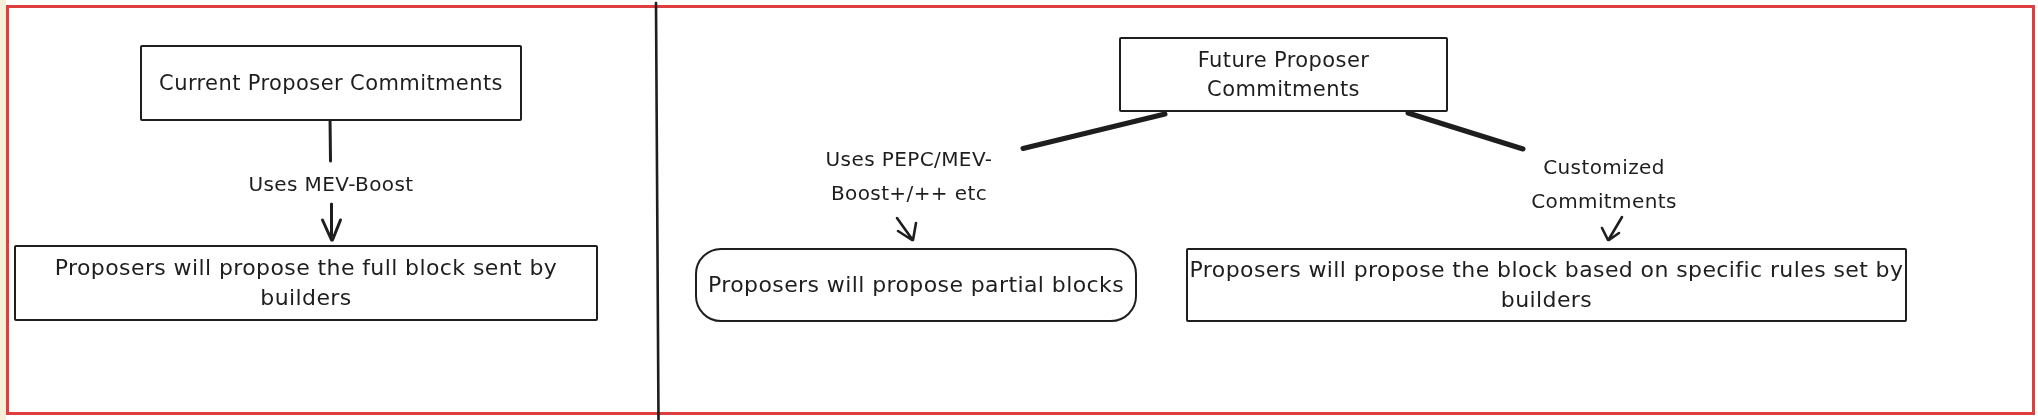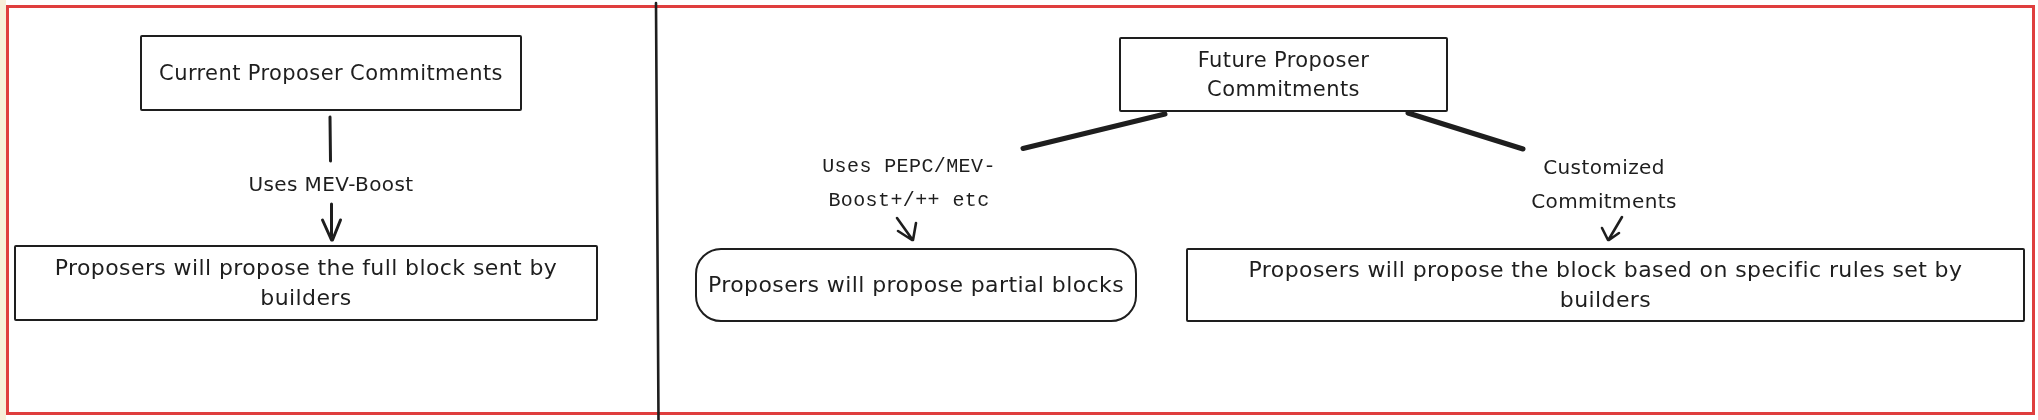--- a/index.html
+++ b/index.html
@@ -63,27 +63,27 @@
     position: absolute;
     transform: translateX(-50%);
     text-align: center;
     letter-spacing: 0.4px;
     font-size: 20px;
     white-space: pre-line;
     line-height: 34px;
     background: transparent;
   }
   
-  .box-current-title  { left: 140px;  top: 35px;  width: 382px; height: 76px; }
+  .box-current-title  { left: 140px;  top: 45px;  width: 382px; height: 76px; }
   .box-current-result { left: 14px;   top: 245px; width: 584px; height: 76px; }
   .box-future-title   { left: 1119px; top: 37px;  width: 329px; height: 75px; }
   .box-partial-result { left: 695px;  top: 248px; width: 442px; height: 74px; border-radius: 26px; }
-  .box-rules-result   { left: 1186px; top: 248px; width: 839px; height: 74px; }
+  .box-rules-result   { left: 1186px; top: 248px; width: 721px; height: 74px; }
   .label-mev-boost    { left: 331px;  top: 167px; }
-  .label-pepc         { left: 909px;  top: 150px; font-family: Liberation Mono, monospace; }
+  .label-pepc         { left: 909px;  top: 142px; }
   .label-customized   { left: 1604px; top: 150px; }
 </style>
 </head>
 <body>
 
 <div class="canvas">
 
   <div class="margin-strip"></div>
   <div class="red-frame"></div>
 

